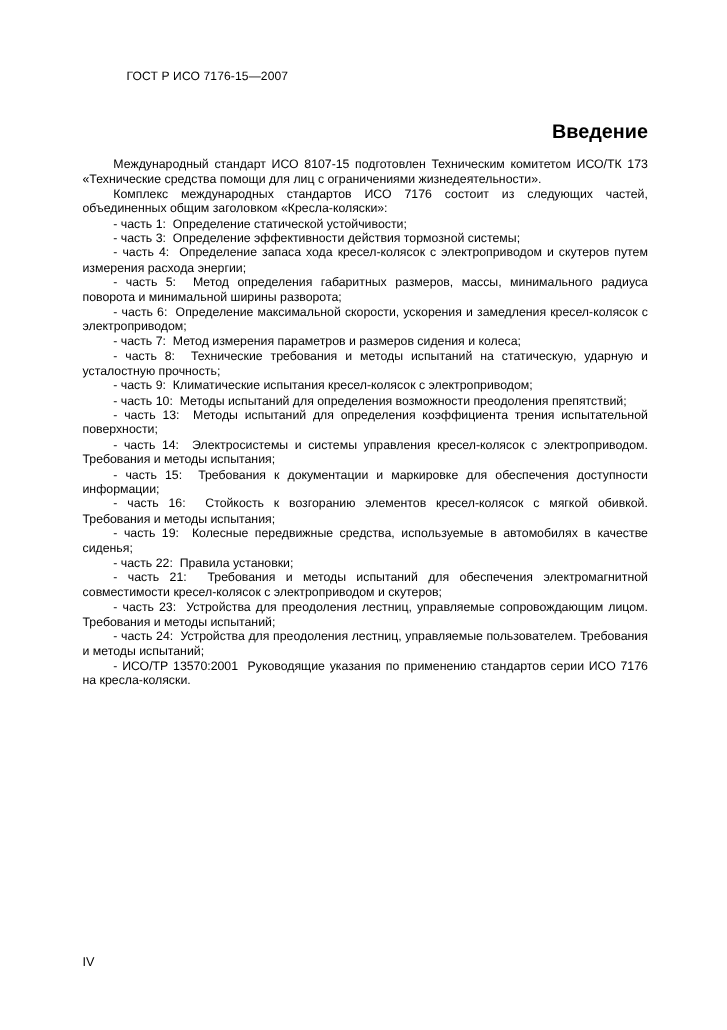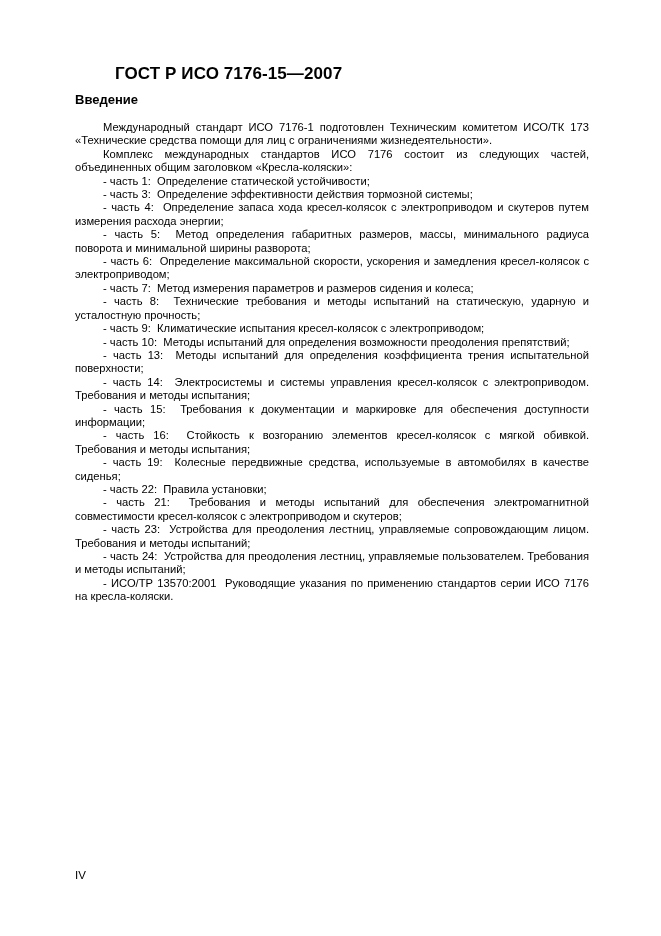--- a/index.html
+++ b/index.html
@@ -12,29 +12,29 @@
     width: 661px;
     height: 936px;
     box-sizing: border-box;
     background: #ffffff;
     color: #000000;
     font-family: "Liberation Sans", sans-serif;
     padding: 64px 72px 0 75px;
     overflow: hidden;
   }
   .doc-header {
-    font-size: 17px;
-    font-weight: bold;
+    font-size: 11px;
+    font-weight: normal;
     letter-spacing: 0.1px;
     padding-left: 40px;
   }
   .doc-title {
-    margin: 8px 0 14px 0;
-    text-align: left;
-    font-size: 13px;
+    margin: 33px 0 14px 0;
+    text-align: right;
+    font-size: 18px;
     font-weight: bold;
   }
   .body-text .para {
     margin: 0;
     font-size: 11.2px;
     line-height: 13.4px;
     text-align: justify;
     text-indent: 28px;
   }
   .page-footer {
@@ -47,21 +47,21 @@
 </head>
 <body>
 
 <div class="page">
 
   <div class="doc-header">ГОСТ Р ИСО 7176-15—2007</div>
 
   <h1 class="doc-title">Введение</h1>
 
   <div class="body-text">
-    <p class="para">Международный стандарт ИСО 7176-1 подготовлен Техническим комитетом ИСО/ТК 173 «Технические средства помощи для лиц с ограничениями жизнедеятельности».</p>
+    <p class="para">Международный стандарт ИСО 8107-15 подготовлен Техническим комитетом ИСО/ТК 173 «Технические средства помощи для лиц с ограничениями жизнедеятельности».</p>
     <p class="para">Комплекс международных стандартов ИСО 7176 состоит из следующих частей, объединенных общим заголовком «Кресла-коляски»:</p>
     <div id="parts-list">
         <p class="para">- часть 1:&nbsp; Определение статической устойчивости;</p>
         <p class="para">- часть 3:&nbsp; Определение эффективности действия тормозной системы;</p>
         <p class="para">- часть 4:&nbsp; Определение запаса хода кресел-колясок с электроприводом и скутеров путем измерения расхода энергии;</p>
         <p class="para">- часть 5:&nbsp; Метод определения габаритных размеров, массы, минимального радиуса поворота и минимальной ширины разворота;</p>
         <p class="para">- часть 6:&nbsp; Определение максимальной скорости, ускорения и замедления кресел-колясок с электроприводом;</p>
         <p class="para">- часть 7:&nbsp; Метод измерения параметров и размеров сидения и колеса;</p>
         <p class="para">- часть 8:&nbsp; Технические требования и методы испытаний на статическую, ударную и усталостную прочность;</p>
         <p class="para">- часть 9:&nbsp; Климатические испытания кресел-колясок с электроприводом;</p>

